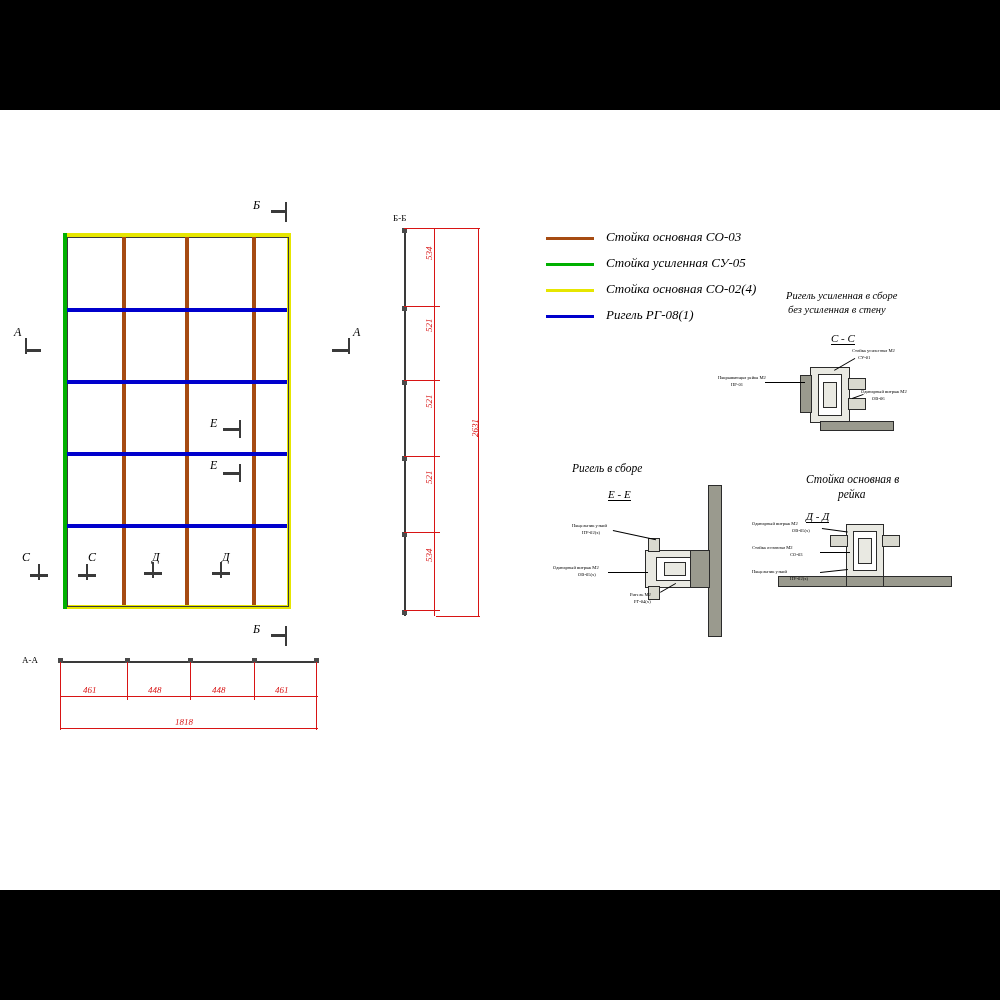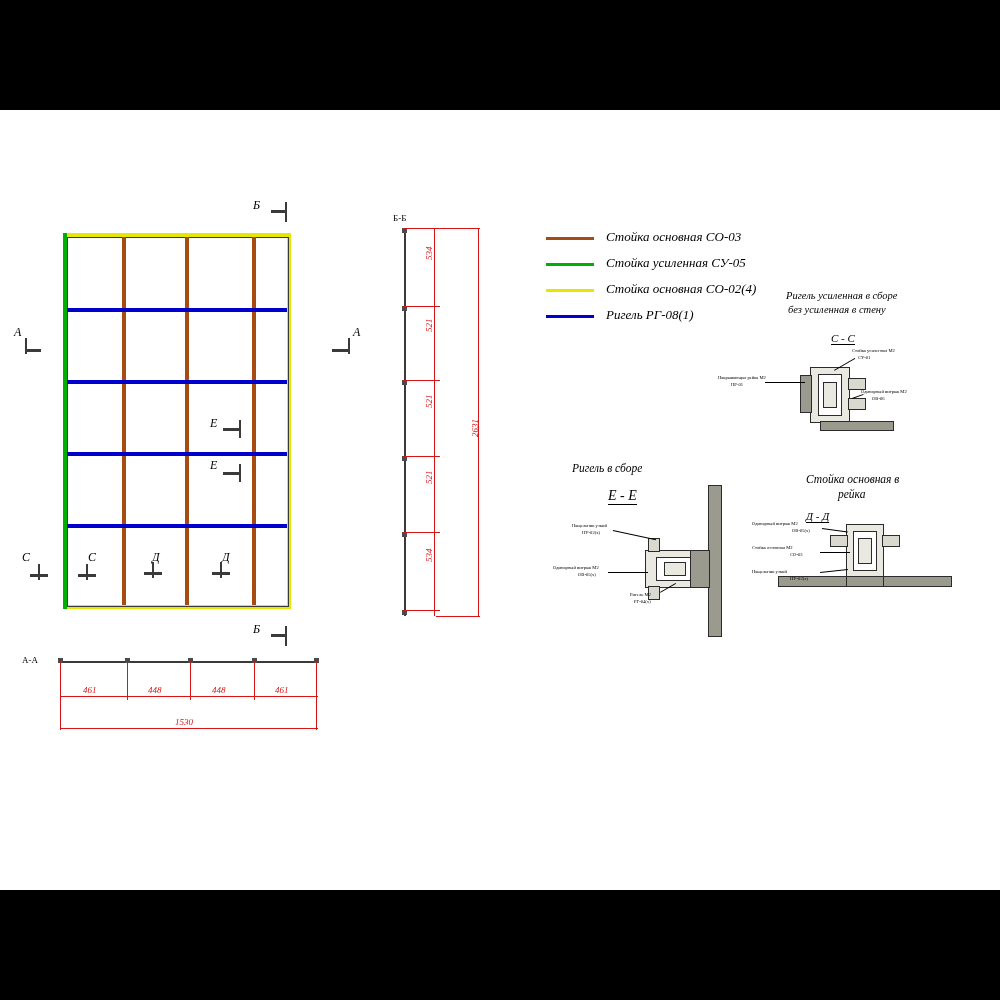--- a/index.html
+++ b/index.html
@@ -188,21 +188,21 @@
       <div class="rline" style="left:316px; top:552px; width:1px; height:38px;"></div>
 
       <div class="dim" style="left:83px; top:575px;">461</div>
       <div class="dim" style="left:148px; top:575px;">448</div>
       <div class="dim" style="left:212px; top:575px;">448</div>
       <div class="dim" style="left:275px; top:575px;">461</div>
 
       <div class="rline" style="left:60px; top:618px; width:258px; height:1px;"></div>
       <div class="rline" style="left:60px; top:588px; width:1px; height:32px;"></div>
       <div class="rline" style="left:316px; top:588px; width:1px; height:32px;"></div>
-      <div class="dim" style="left:175px; top:607px;">1530</div>
+      <div class="dim" style="left:175px; top:607px;">1818</div>
     </div>
 
     <div>
       <div class="legend-swatch" style="left:546px; top:127px; width:48px; background:#a64b12;"></div>
       <div class="legend-text" style="left:606px; top:119px;">Стойка основная СО-03</div>
 
       <div class="legend-swatch" style="left:546px; top:153px; width:48px; background:#00b000;"></div>
       <div class="legend-text" style="left:606px; top:145px;">Стойка усиленная СУ-05</div>
 
       <div class="legend-swatch" style="left:546px; top:179px; width:48px; background:#e6e600;"></div>
@@ -233,21 +233,21 @@
       <div class="tiny" style="left:858px; top:245px;">СУ-01</div>
       <div class="leader" style="left:834px; top:260px; width:24px; transform:rotate(-30deg);"></div>
 
       <div class="tiny" style="left:861px; top:279px;">Одинарный витраж  М2</div>
       <div class="tiny" style="left:872px; top:286px;">ОВ-06</div>
       <div class="leader" style="left:852px; top:288px; width:12px; transform:rotate(-20deg);"></div>
     </div>
 
     <div>
       <div class="lbl" style="left:572px; top:352px; font-size:11.5px;">Ригель в сборе</div>
-      <div class="lbl underline" style="left:608px; top:378px; font-size:14px;text-align:right;">Е - Е</div>
+      <div class="lbl underline" style="left:608px; top:378px; font-size:11px;text-align:right;">Е - Е</div>
 
       <div class="gray" style="left:708px; top:375px; width:12px; height:150px; border:1px solid #2b2b2b;"></div>
       <div class="prof-fill" style="left:645px; top:440px; width:56px; height:36px;"></div>
       <div class="prof-outline" style="left:656px; top:447px; width:36px; height:22px; background:#fff;"></div>
       <div class="prof-outline" style="left:664px; top:452px; width:20px; height:12px; background:#e9e9e2;"></div>
       <div class="glass" style="left:648px; top:428px; width:10px; height:12px;"></div>
       <div class="glass" style="left:648px; top:476px; width:10px; height:12px;"></div>
       <div class="gray" style="left:690px; top:440px; width:18px; height:36px; border:1px solid #2b2b2b;"></div>
 
       <div class="tiny" style="left:572px; top:413px;">Нащельник узкий</div>

